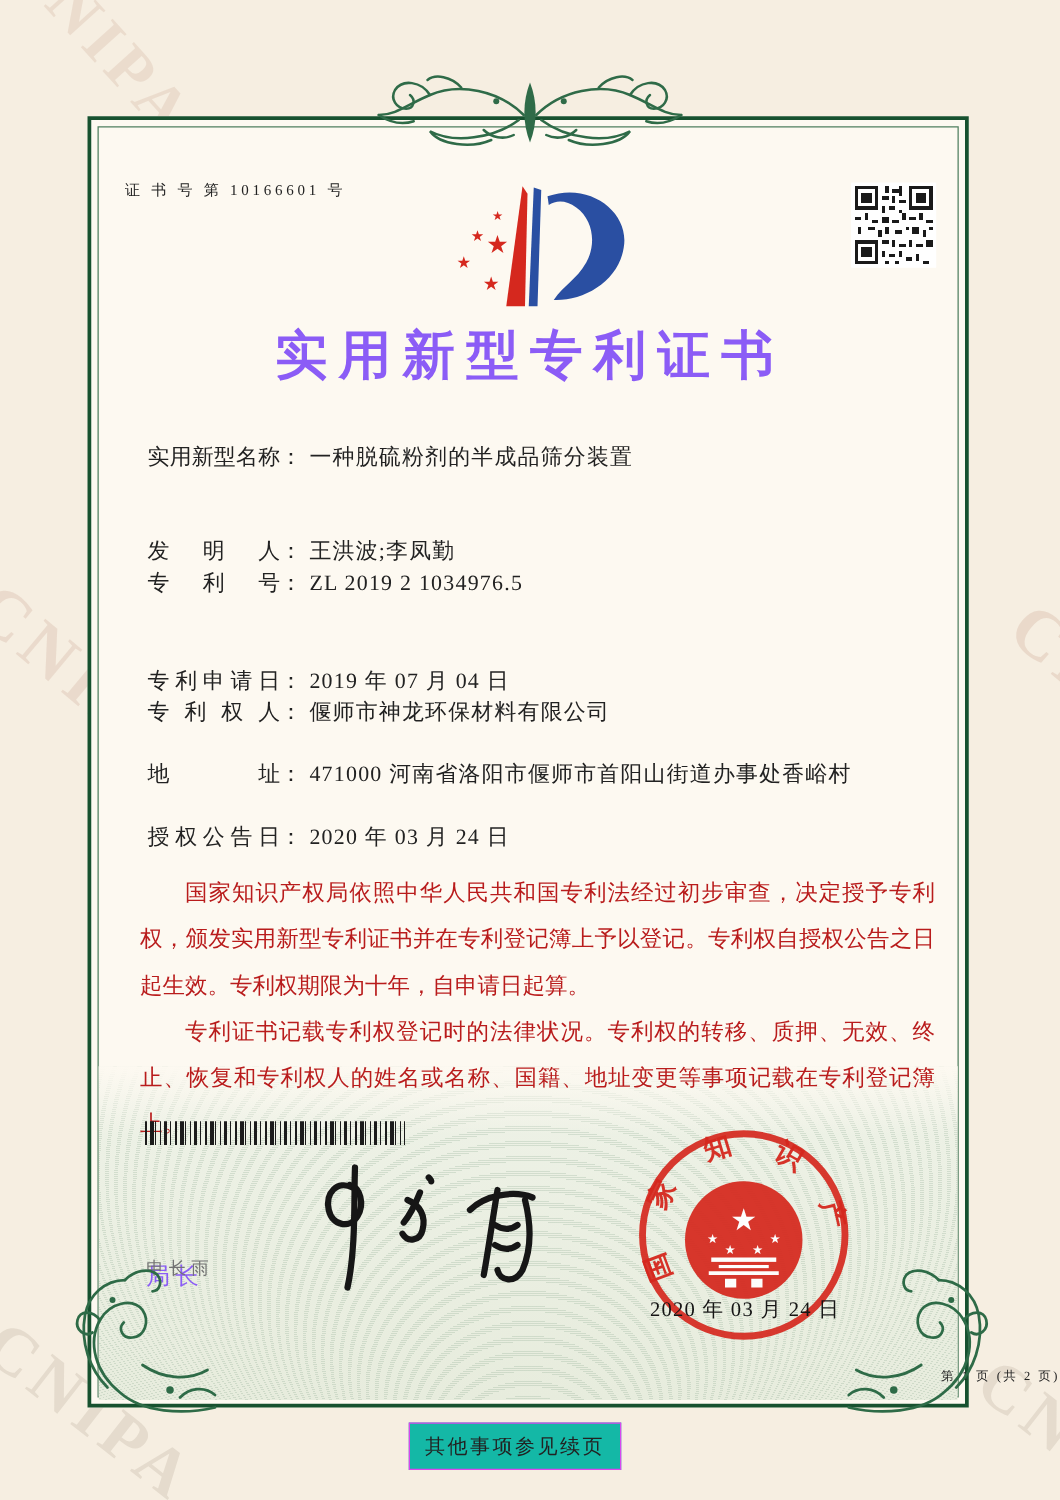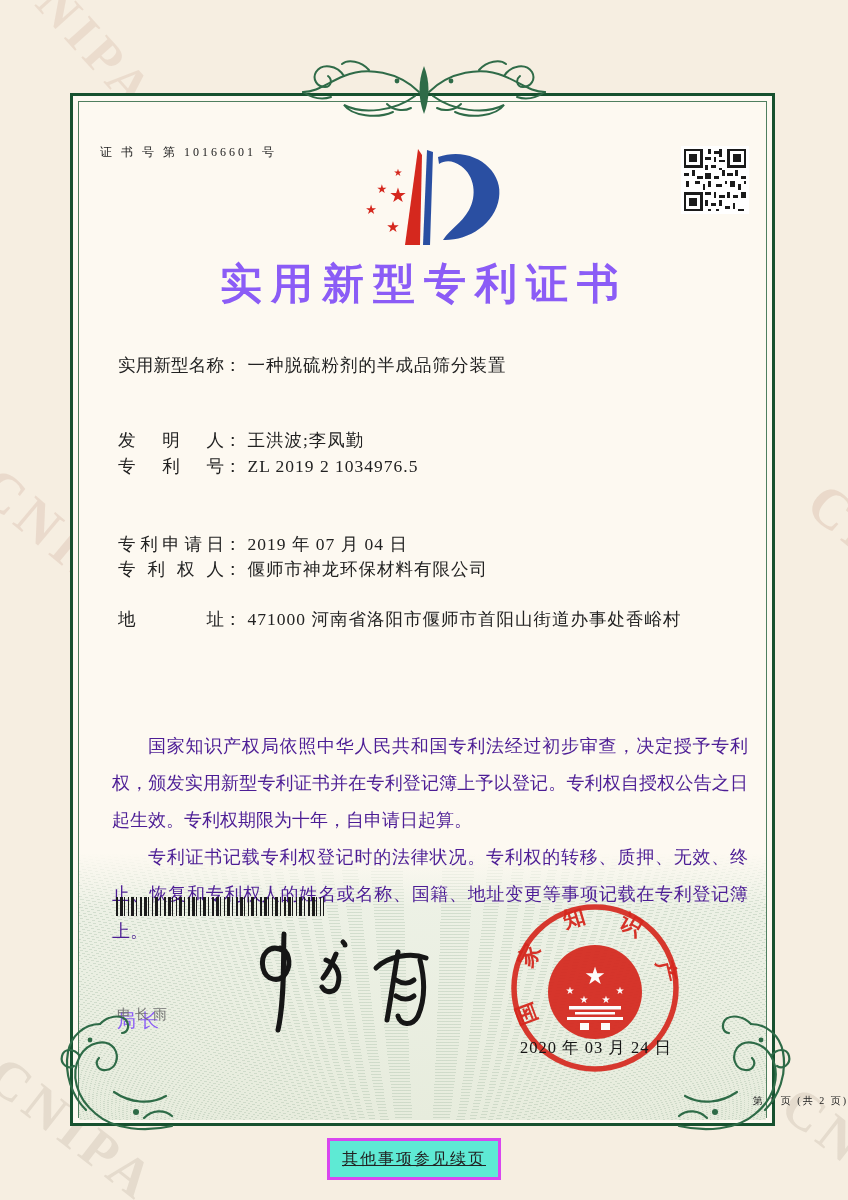--- a/index.html
+++ b/index.html
@@ -42,21 +42,21 @@
     font-size:42px;font-weight:bold;letter-spacing:9px;color:#8b5cf6;
   }
   .qr-box{position:absolute;left:681px;top:146px;width:68px;height:68px;background:#fff;padding:0;}
   .field-row{position:absolute;left:118px;font-size:17.5px;color:#222;white-space:nowrap;}
   .flabel{display:inline-block;width:106px;text-align:justify;text-align-last:justify;}
   .fcolon{display:inline-block;}
   .fvalue{margin-left:6px;letter-spacing:1px;}
   .row2 .pair2{position:absolute;left:327px;top:0;}
   .paras{
     position:absolute;left:112px;top:696px;width:636px;
-    font-size:18px;line-height:37px;text-align:justify;color:#4c1d95;margin-top:32px;
+    font-size:18px;line-height:37px;text-align:justify;color:#b91c1c;
   }
   .paras p{margin:0;text-indent:2em;}
   .barcode{
     position:absolute;left:116px;top:897px;width:208px;height:19px;
     background:repeating-linear-gradient(90deg,
       #1b1b1b 0 2px, rgba(0,0,0,0) 2px 4px,
       #1b1b1b 4px 7px, rgba(0,0,0,0) 7px 8px,
       #1b1b1b 8px 9px, rgba(0,0,0,0) 9px 12px,
       #1b1b1b 12px 13px, rgba(0,0,0,0) 13px 15px,
       #1b1b1b 15px 18px, rgba(0,0,0,0) 18px 20px,
@@ -69,23 +69,23 @@
   .seal-date{
     position:absolute;left:515px;top:1037px;width:162px;text-align:center;
     font-size:16.5px;color:#151515;z-index:7;letter-spacing:1px;
   }
   .page-num{
     position:absolute;left:0;top:1094px;width:100%;text-align:right;
     font-size:10px;color:#222;letter-spacing:2px;
   }
   .foot-note{
     position:absolute;left:327px;top:1138px;width:168px;height:36px;
-    background:#5eead4;border:3px solid #d946ef;
+    background:#14b8a6;border:1px solid #d946ef;
     display:flex;align-items:center;justify-content:center;
-    font-size:16px;letter-spacing:2px;color:#222;z-index:3;text-decoration:underline;
+    font-size:16px;letter-spacing:2px;color:#222;z-index:3;
   }
   .ornament-top{position:absolute;left:299px;top:54px;z-index:3;}
   .corner-bl{position:absolute;left:56px;top:1014px;z-index:4;}
   .corner-br{position:absolute;left:677px;top:1014px;z-index:4;transform:scaleX(-1);}
   .logo{position:absolute;left:350px;top:140px;}
 </style>
 </head>
 <body>
 
 <div class="wm" style="left:-14px;top:2px;transform:rotate(48deg);font-size:52px;color:rgba(206,170,150,.26);">CNIPA</div>
@@ -227,20 +227,23 @@
 <div class="field-row" style="top:532px;">
   <span class="flabel">专利申请日</span><span class="fcolon">：</span><span class="fvalue">2019 年 07 月 04 日</span>
 </div>
 <div class="field-row" style="top:557px;">
   <span class="flabel">专利权人</span><span class="fcolon">：</span><span class="fvalue">偃师市神龙环保材料有限公司</span>
 </div>
 <div class="field-row" style="top:607px;">
   <span class="flabel">地址</span><span class="fcolon">：</span><span class="fvalue">471000 河南省洛阳市偃师市首阳山街道办事处香峪村</span>
 </div>
 <div class="field-row row2" style="top:657px;width:630px;">
+  <span>
+    <span class="flabel">授权公告日</span><span class="fcolon">：</span><span class="fvalue">2020 年 03 月 24 日</span>
+  </span>
 </div>
 
 <div class="paras">
   <p>国家知识产权局依照中华人民共和国专利法经过初步审查，决定授予专利权，颁发实用新型专利证书并在专利登记簿上予以登记。专利权自授权公告之日起生效。专利权期限为十年，自申请日起算。</p>
   <p>专利证书记载专利权登记时的法律状况。专利权的转移、质押、无效、终止、恢复和专利权人的姓名或名称、国籍、地址变更等事项记载在专利登记簿上。</p>
 </div>
 
 <div class="barcode"></div>
 
 <div class="signer-title">局长</div>

